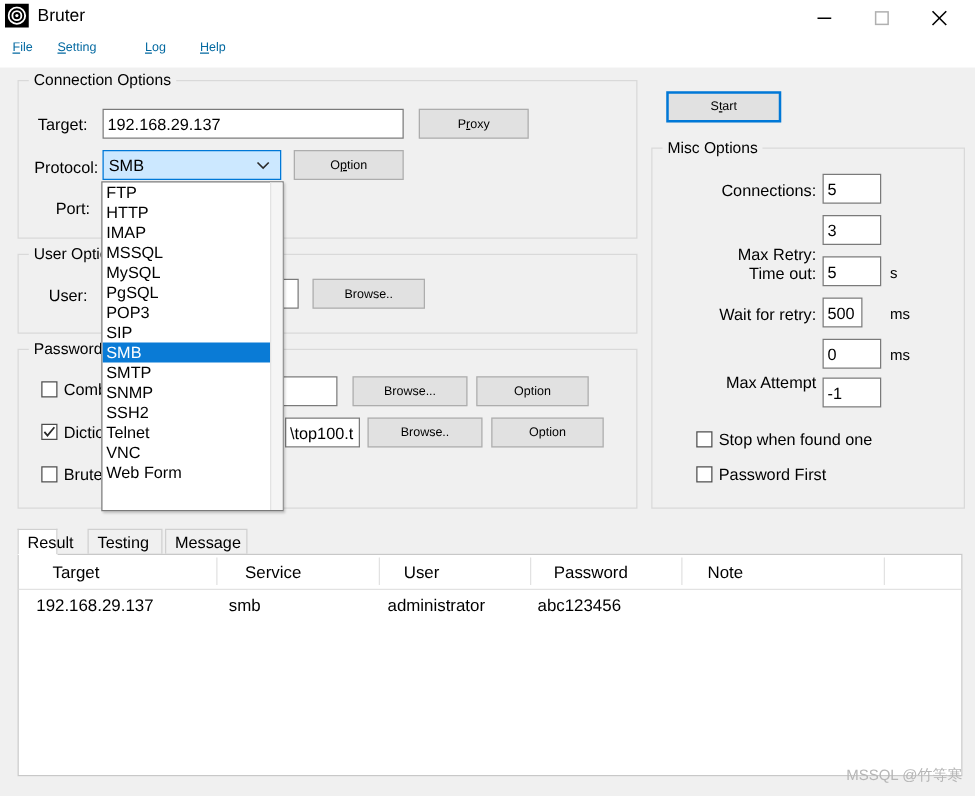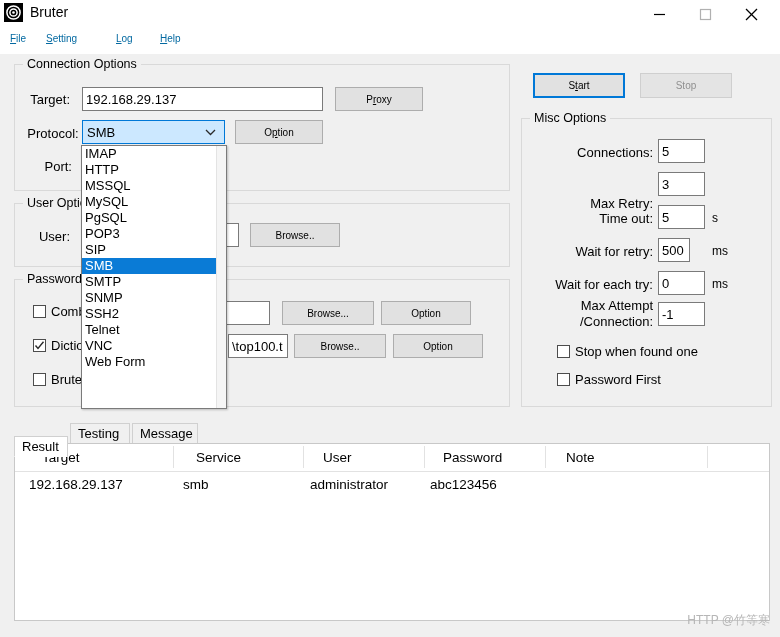--- a/index.html
+++ b/index.html
@@ -189,59 +189,56 @@
   <div class="btn" style="left:393px;top:334px;width:90px;height:24px;">Option</div>
 
   <div class="cb" style="left:33px;top:372px;">
     <span class="box"></span>
     <span>Brute</span>
   </div>
 
   <div class="btn focus" style="left:533px;top:73px;width:92px;height:25px;">
     <span>S<u>t</u>art</span>
   </div>
-  <div class="btn disabled" style="left:640px;top:73px;width:92px;height:25px;">Stop</div>
 
   <div class="group" style="left:521px;top:118px;width:249px;height:287px;">
     <span class="group-title">Misc Options</span>
   </div>
 
   <div class="lbl" style="left:528px;top:145px;width:125px;">Connections:</div>
   <input class="txt" style="left: 658px; top: 139px; width: 47px; height: 24px;" value="5">
 
   <div class="lbl" style="left:528px;top:196px;width:125px;">Max Retry:</div>
   <input class="txt" style="left: 658px; top: 172px; width: 47px; height: 24px;" value="3">
 
   <div class="lbl" style="left:528px;top:211px;width:125px;">Time out:</div>
   <input class="txt" style="left: 658px; top: 205px; width: 47px; height: 24px;" value="5">
   <div class="lbl" style="left:712px;top:211px;width:26px;text-align:left;font-size:12px;">s</div>
 
   <div class="lbl" style="left:513px;top:244px;width:140px;">Wait for retry:</div>
   <input class="txt" style="left: 658px; top: 238px; width: 32px; height: 24px;" value="500">
   <div class="lbl" style="left:712px;top:244px;width:26px;text-align:left;font-size:12px;">ms</div>
 
-  <div class="lbl" style="left:505px;top:277px;width:148px;">Wait for each try:</div>
   <input class="txt" style="left: 658px; top: 271px; width: 47px; height: 24px;" value="0">
   <div class="lbl" style="left:712px;top:277px;width:26px;text-align:left;font-size:12px;">ms</div>
 
   <div class="lbl" style="left:505px;top:298px;width:148px;">Max Attempt</div>
-  <div class="lbl" style="left:505px;top:314px;width:148px;">/Connection:</div>
   <input class="txt" style="left: 658px; top: 302px; width: 47px; height: 24px;" value="-1">
 
   <div class="cb" style="left:557px;top:344px;">
     <span class="box"></span>
     <span>Stop when found one</span>
   </div>
   <div class="cb" style="left:557px;top:372px;">
     <span class="box"></span>
     <span>Password First</span>
   </div>
 
   <div class="tabs">
-    <div class="tab active" style="left:0;width:54px;margin-top:13px;">Result</div>
+    <div class="tab active" style="left:0;width:32px;">Result</div>
     <div class="tab" style="left:56px;width:60px;">Testing</div>
     <div class="tab" style="left:118px;width:66px;">Message</div>
   </div>
 
   <div class="tabpanel">
     <div class="tbl">
       <div class="hdr">
         <div class="hcell" style="left:14px;">Target</div>
         <div class="vsep" style="left:158px;"></div>
         <div class="hcell" style="left:168px;text-align:right;">Service</div>
@@ -258,32 +255,33 @@
         <div class="cell" style="left:168px;">smb</div>
         <div class="cell" style="left:295px;">administrator</div>
         <div class="cell" style="left:415px;">abc123456</div>
         <div class="cell" style="left:538px;"></div>
       </div>
     </div>
   </div>
 
   <div class="dropdown" id="protocol-dropdown" style="left:81px;top:145px;width:146px;height:264px;">
     <div class="dd-list" id="dd-list">
+        <div class="dd-item">FTP</div>
+        <div class="dd-item">HTTP</div>
         <div class="dd-item">IMAP</div>
-        <div class="dd-item">HTTP</div>
         <div class="dd-item">MSSQL</div>
         <div class="dd-item">MySQL</div>
         <div class="dd-item">PgSQL</div>
         <div class="dd-item">POP3</div>
         <div class="dd-item">SIP</div>
         <div class="dd-item sel">SMB</div>
         <div class="dd-item">SMTP</div>
         <div class="dd-item">SNMP</div>
         <div class="dd-item">SSH2</div>
         <div class="dd-item">Telnet</div>
         <div class="dd-item">VNC</div>
         <div class="dd-item">Web Form</div>
       </div>
     <div class="dd-scroll"></div>
   </div>
 
-  <div class="watermark">HTTP @竹等寒</div>
+  <div class="watermark">MSSQL @竹等寒</div>
 </div>
 
 </body></html>

